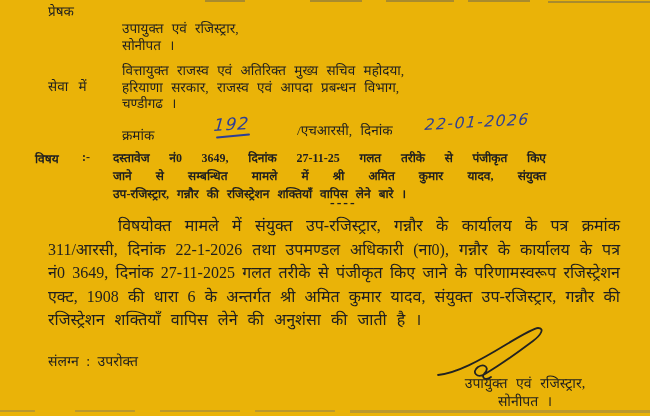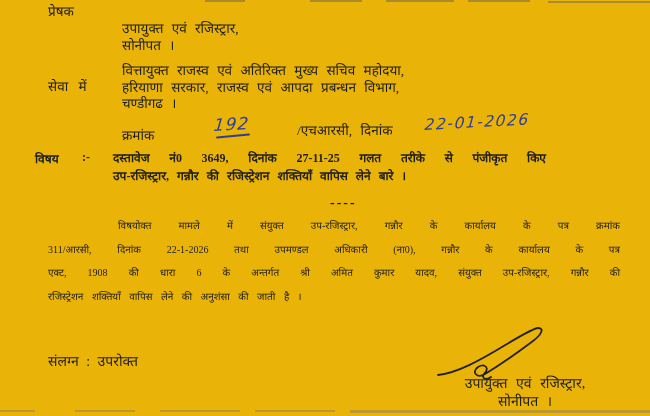--- a/index.html
+++ b/index.html
@@ -27,21 +27,21 @@
     position:absolute; height:1.5px; background:#2e3f96;
     transform:rotate(-5deg); border-radius:2px;
   }
   .date { font-size:15.5px; letter-spacing:1.5px; }
   .subject-label { font-size:12px; font-weight:bold; }
   .subject-block { position:absolute; left:113px; top:149px; width:433px;
     font-size:12px; font-weight:bold; }
   .subject-block .jline { line-height:18.2px; text-align:justify; text-align-last:justify; }
   .subject-block .lline { line-height:18.2px; text-align:left; word-spacing:5px; }
   .sep { font-weight:bold; letter-spacing:2px; font-size:14px; }
-  .body-block { position:absolute; left:48px; top:214px; width:572px; font-size:10px; }
+  .body-block { position:absolute; left:48px; top:214px; width:572px; font-size:16px; }
   .body-block .jline { line-height:23.6px; text-align:justify; text-align-last:justify; }
   .body-block .indent { padding-left:70px; }
   .body-block .lline { line-height:23.6px; text-align:left; word-spacing:6px; }
   .sign-block { position:absolute; left:423px; top:375px; width:204px;
     text-align:center; font-size:14px; }
   .sign-block div { line-height:17.5px; word-spacing:5px; }
   .sig-svg { position:absolute; left:437px; top:326px; }
   .artifact { position:absolute; height:2px; background:rgba(90,90,90,0.45); }
   .artifact.bottom { background:rgba(110,110,110,0.38); }
 </style>
@@ -72,27 +72,29 @@
   <div class="t typed" style="left:122px; top:126px;">क्रमांक</div>
   <div class="t hand num" style="left:213px; top:115px;">192</div>
   <div class="num-underline" style="left:216px; top:135px; width:34px;"></div>
   <div class="t typed" style="left:297px; top:121px;">/एचआरसी, दिनांक</div>
   <div class="t hand date" style="left:424px; top:116px;">22-01-2026</div>
 
   <div class="t subject-label" style="left:35px; top:150px;">विषय</div>
   <div class="t subject-label" style="left:82px; top:150px;">:-</div>
   <div class="subject-block">
     <div class="jline">दस्तावेज नं0 3649, दिनांक 27-11-25 गलत तरीके से पंजीकृत किए</div>
+    <div class="jline">जाने से सम्बन्धित मामले में श्री अमित कुमार यादव, संयुक्त</div>
     <div class="lline">उप-रजिस्ट्रार, गन्नौर की रजिस्ट्रेशन शक्तियाँ वापिस लेने बारे ।</div>
   </div>
   <div class="t sep" style="left:330px; top:195px;">----</div>
 
   <div class="body-block">
     <div class="jline indent">विषयोक्त मामले में संयुक्त उप-रजिस्ट्रार, गन्नौर के कार्यालय के पत्र क्रमांक</div>
     <div class="jline">311/आरसी, दिनांक 22-1-2026 तथा उपमण्डल अधिकारी (ना0), गन्नौर के कार्यालय के पत्र</div>
+    <div class="jline">नं0 3649, दिनांक 27-11-2025 गलत तरीके से पंजीकृत किए जाने के परिणामस्वरूप रजिस्ट्रेशन</div>
     <div class="jline">एक्ट, 1908 की धारा 6 के अन्तर्गत श्री अमित कुमार यादव, संयुक्त उप-रजिस्ट्रार, गन्नौर की</div>
     <div class="lline">रजिस्ट्रेशन शक्तियाँ वापिस लेने की अनुशंसा की जाती है ।</div>
   </div>
 
   <div class="t" style="left:48px; top:351px; font-size:14px; word-spacing:4px;text-align:center;">संलग्न : उपरोक्त</div>
 
   <svg class="sig-svg" width="112" height="58" viewBox="0 0 112 58">
     <path d="M 1 49 C 20 47, 42 35, 70 18 C 85 9, 97 2, 101 2 C 108 2, 104 9, 96 15 C 80 27, 58 42, 48 48 C 40 53, 34 46, 41 41 C 48 37, 53 42, 47 48 C 44 52, 49 55, 54 51" fill="none" stroke="#222222" stroke-width="1.8" stroke-linecap="round" stroke-linejoin="round"></path>
   </svg>
 

